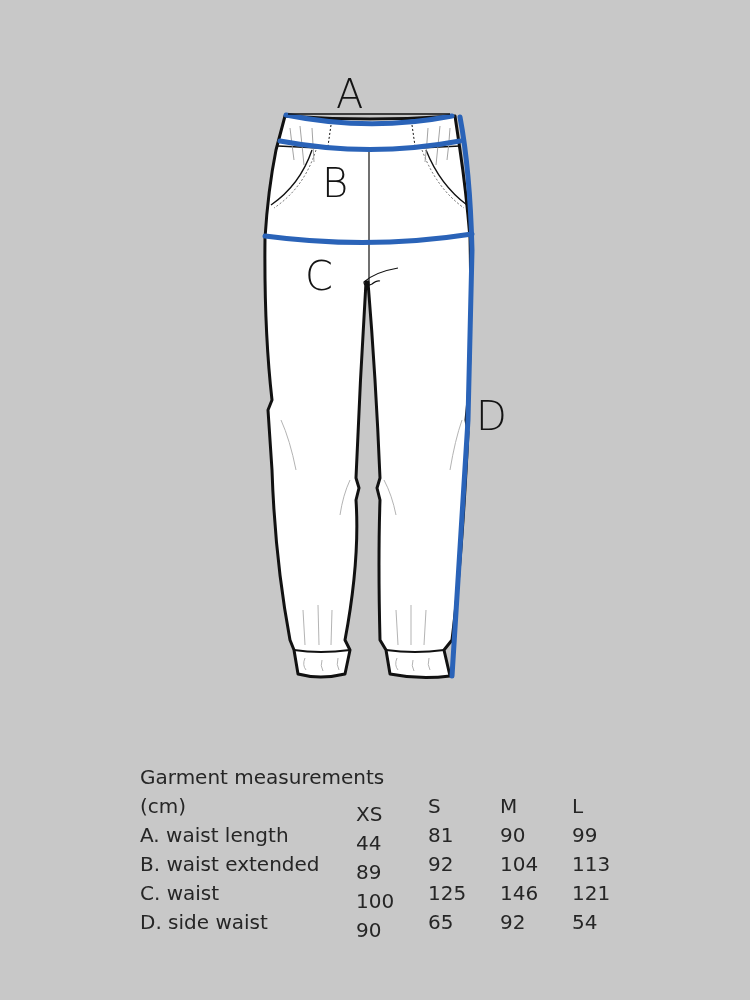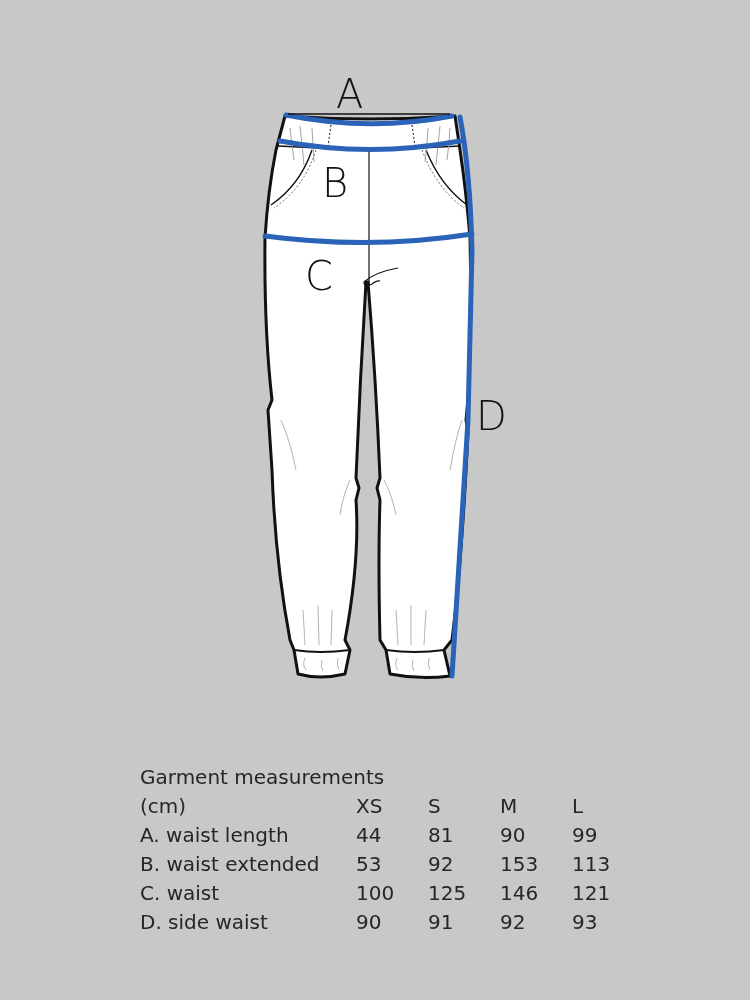--- a/index.html
+++ b/index.html
@@ -26,21 +26,21 @@
   #table {
     position: absolute;
     left: 140px; top: 763px;
     font-size: 20px;
     line-height: 29px;
     color: #262626;
   }
   .row { position: relative; height: 29px; white-space: nowrap; }
   .cell { position: absolute; top: 0; }
   .c0 { left: 0; }
-  .c1 { left: 216px; }
+  .c1 { left: 216px; margin-top: 8px; }
   .c2 { left: 288px; }
   .c3 { left: 360px; }
   .c4 { left: 432px; }
 </style>
 </head>
 <body>
 
 <div id="diagram">
   <svg width="750" height="720" viewBox="0 0 750 720">
 
@@ -144,32 +144,32 @@
   </div>
   <div class="row">
     <span class="cell c0">A. waist length</span>
     <span class="cell c1">44</span>
     <span class="cell c2">81</span>
     <span class="cell c3">90</span>
     <span class="cell c4">99</span>
   </div>
   <div class="row">
     <span class="cell c0">B. waist extended</span>
-    <span class="cell c1">53</span>
+    <span class="cell c1">89</span>
     <span class="cell c2">92</span>
-    <span class="cell c3">153</span>
+    <span class="cell c3">104</span>
     <span class="cell c4">113</span>
   </div>
   <div class="row">
     <span class="cell c0">C. waist</span>
     <span class="cell c1">100</span>
     <span class="cell c2">125</span>
     <span class="cell c3">146</span>
     <span class="cell c4">121</span>
   </div>
   <div class="row">
     <span class="cell c0">D. side waist</span>
     <span class="cell c1">90</span>
-    <span class="cell c2">91</span>
+    <span class="cell c2">65</span>
     <span class="cell c3">92</span>
-    <span class="cell c4">93</span>
+    <span class="cell c4">54</span>
   </div>
 </div>
 
 </body></html>

